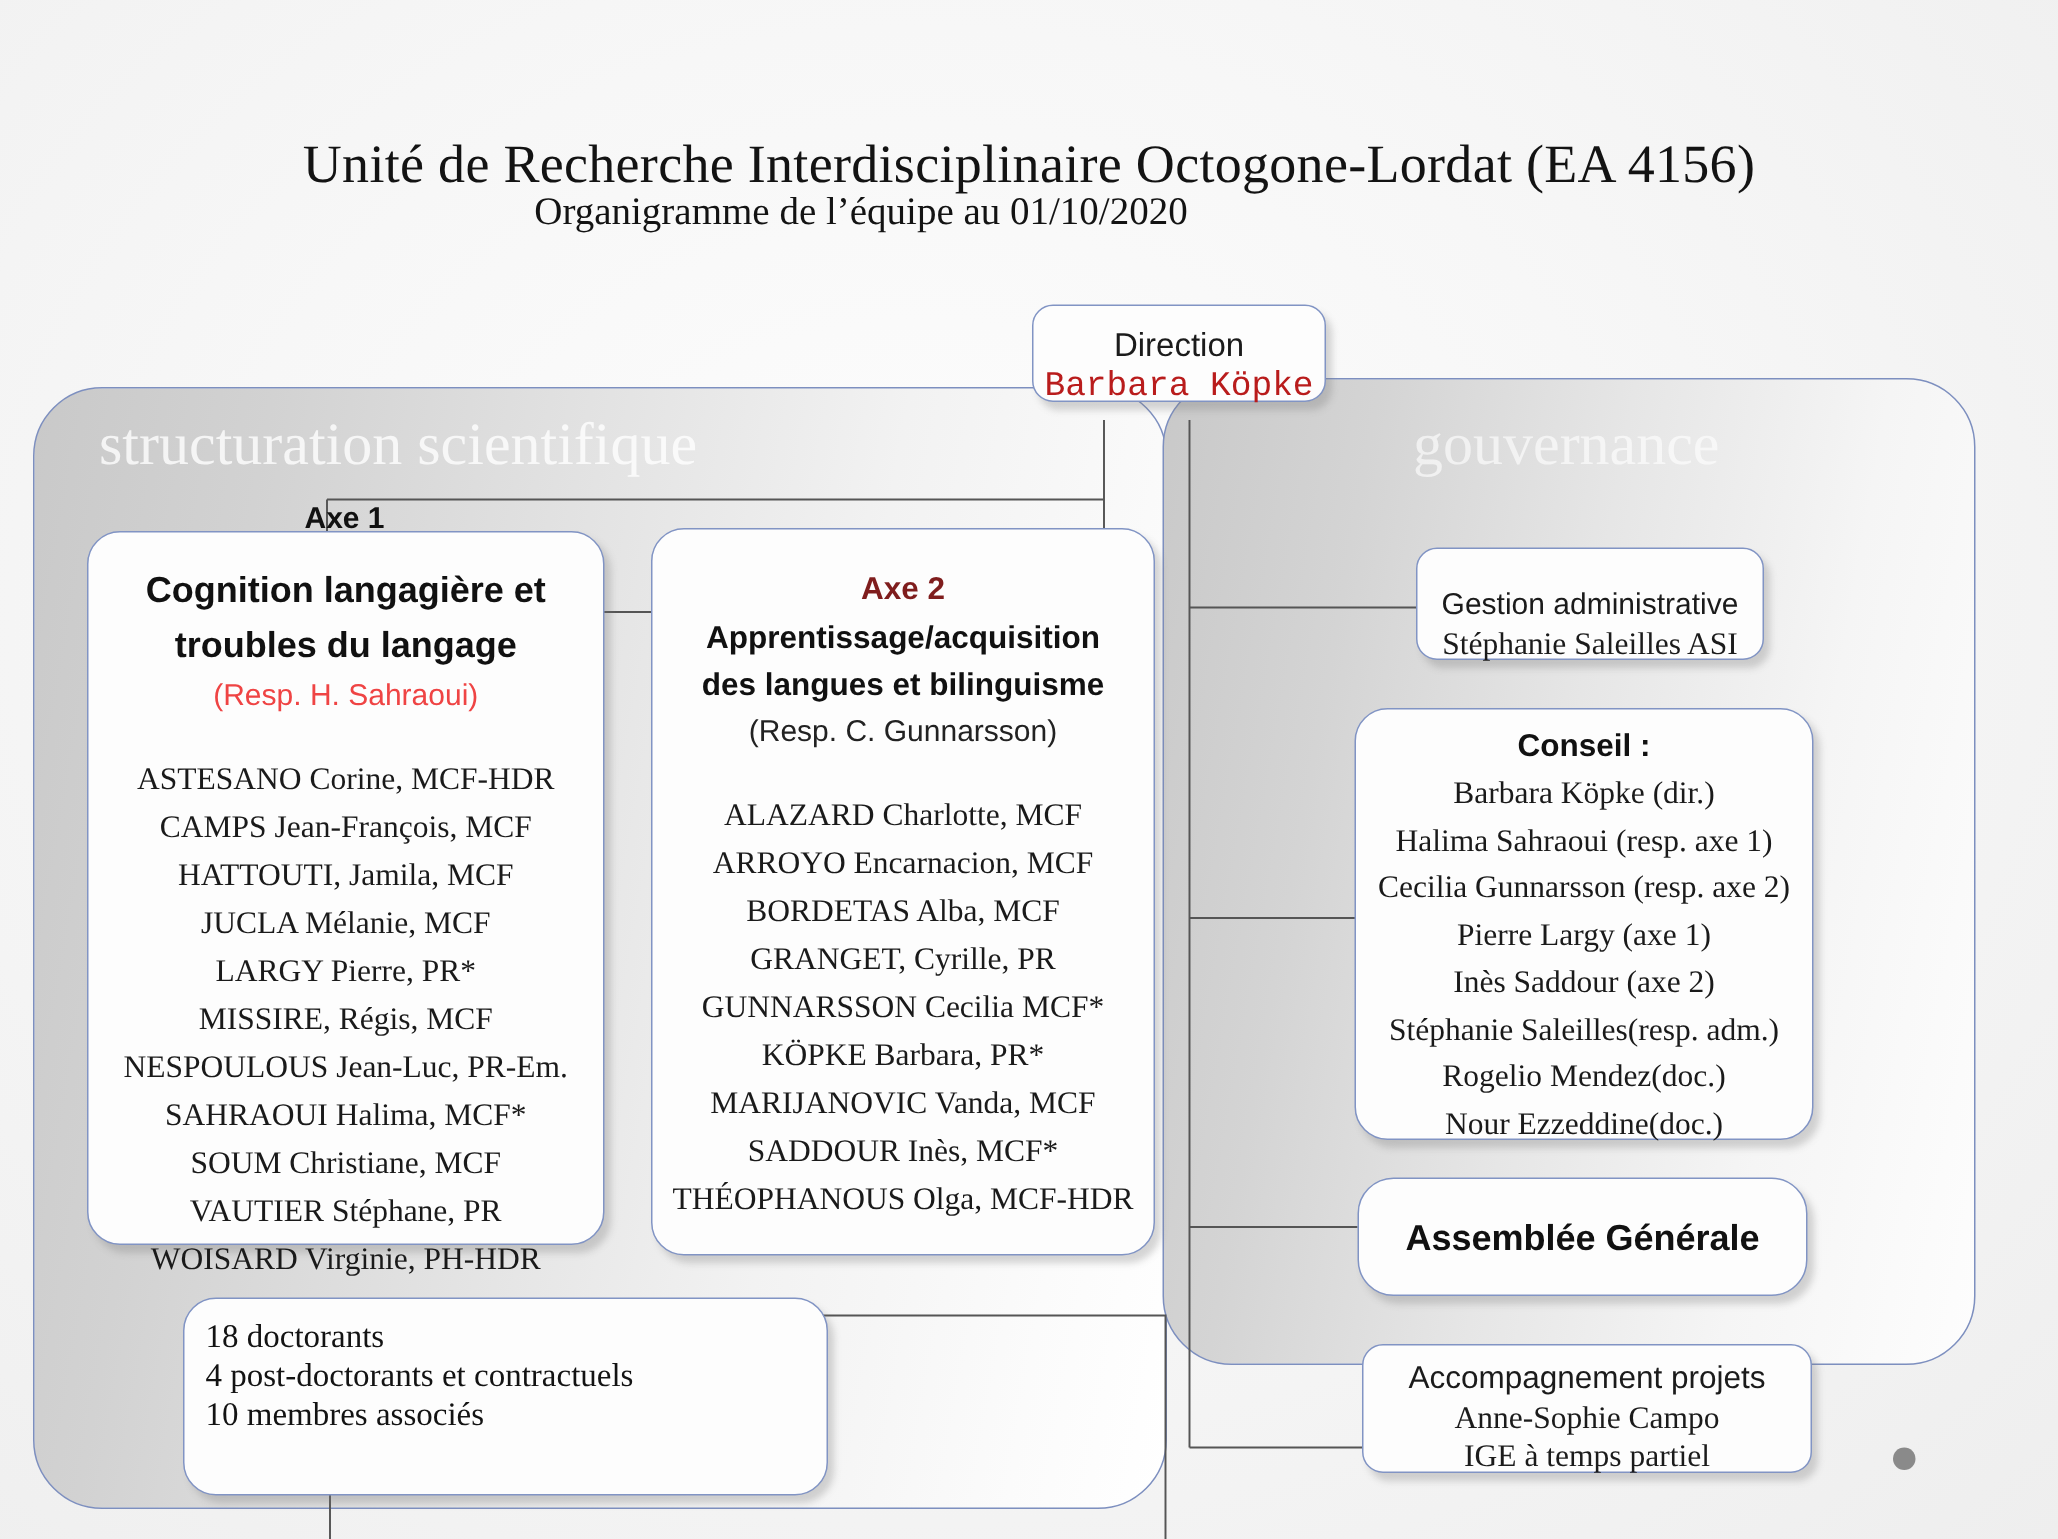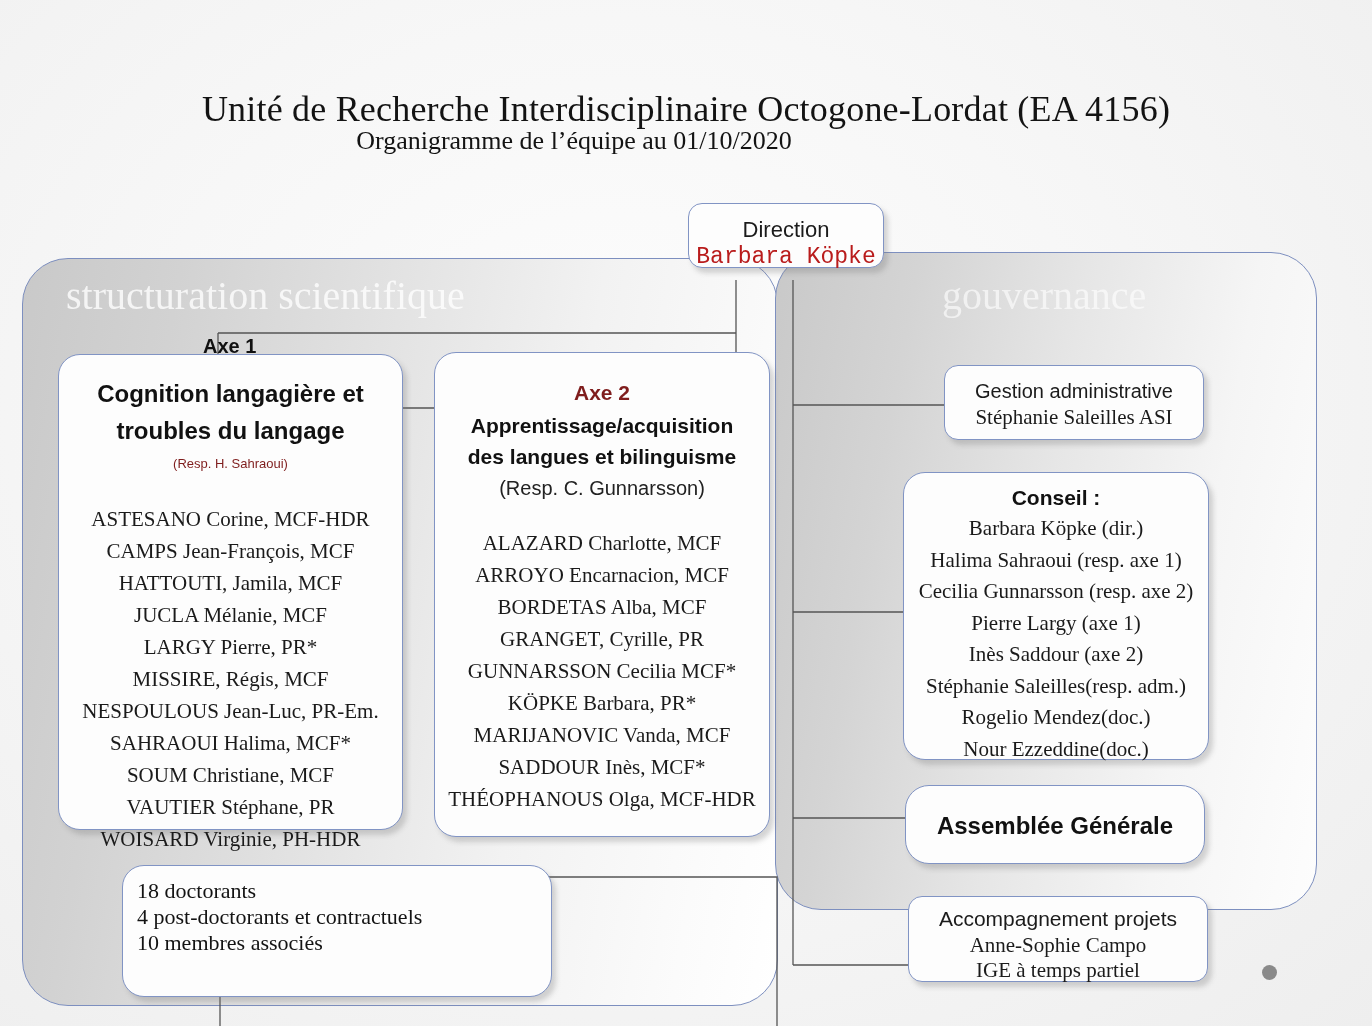--- a/index.html
+++ b/index.html
@@ -64,39 +64,39 @@
   #direction .l2{font-family:Liberation Mono, monospace;font-size:23px;color:#b91c1c;line-height:29px;}
 
   
   #axe1-label{
     position:absolute;left:203px;top:335px;
     font-family:"Liberation Sans",sans-serif;font-weight:bold;font-size:20px;color:#111;
   }
   #axe1{left:58px;top:354px;width:345px;height:476px;padding:14px 8px 0 8px;}
   #axe1 .h{font-family:"Liberation Sans",sans-serif;font-weight:bold;font-size:24px;
            color:#111;line-height:25px;margin-top:12px;}
-  #axe1 .resp{font-family:"Liberation Sans",sans-serif;font-size:13px;color:#7f1d1d;
+  #axe1 .resp{font-family:"Liberation Sans",sans-serif;font-size:20px;color:#ef4444;
               line-height:26px;margin-top:8px;}
   #axe1 .members{margin-top:26px;}
   #axe1 .members div{font-family:"Liberation Serif",serif;font-size:21px;color:#1a1a1a;line-height:32px;}
 
   
   #axe2{left:434px;top:352px;width:336px;height:485px;padding:26px 8px 0 8px;}
   #axe2 .t{font-family:"Liberation Sans",sans-serif;font-weight:bold;font-size:21px;color:#7f1d1d;line-height:28px;}
   #axe2 .h{font-family:"Liberation Sans",sans-serif;font-weight:bold;font-size:21px;color:#111;line-height:25px;margin-top:6px;}
   #axe2 .resp{font-family:"Liberation Sans",sans-serif;font-size:20px;color:#222;line-height:26px;margin-top:6px;}
   #axe2 .members{margin-top:26px;}
   #axe2 .members div{font-family:"Liberation Serif",serif;font-size:21px;color:#1a1a1a;line-height:32px;}
 
   
   #doctorants{left:122px;top:865px;width:430px;height:132px;padding:12px 0 0 14px;text-align:left;}
   #doctorants div{font-family:"Liberation Serif",serif;font-size:22px;color:#131313;line-height:26px;}
 
   
-  #gestion{left:944px;top:365px;width:260px;height:75px;padding-top:12px;}
+  #gestion{left:944px;top:365px;width:232px;height:75px;padding-top:24px;}
   #gestion .l1{font-family:"Liberation Sans",sans-serif;font-size:20px;color:#1b1b1b;line-height:26px;}
   #gestion .l2{font-family:"Liberation Serif",serif;font-size:21px;color:#1b1b1b;line-height:27px;}
 
   
   #conseil{left:903px;top:472px;width:306px;height:288px;padding-top:10px;}
   #conseil .h{font-family:"Liberation Sans",sans-serif;font-weight:bold;font-size:21px;color:#111;line-height:30px;}
   #conseil .members div{font-family:"Liberation Serif",serif;font-size:21px;color:#1a1a1a;line-height:31.5px;}
 
   
   #assemblee{left:905px;top:785px;width:300px;height:79px;border-radius:24px;}

